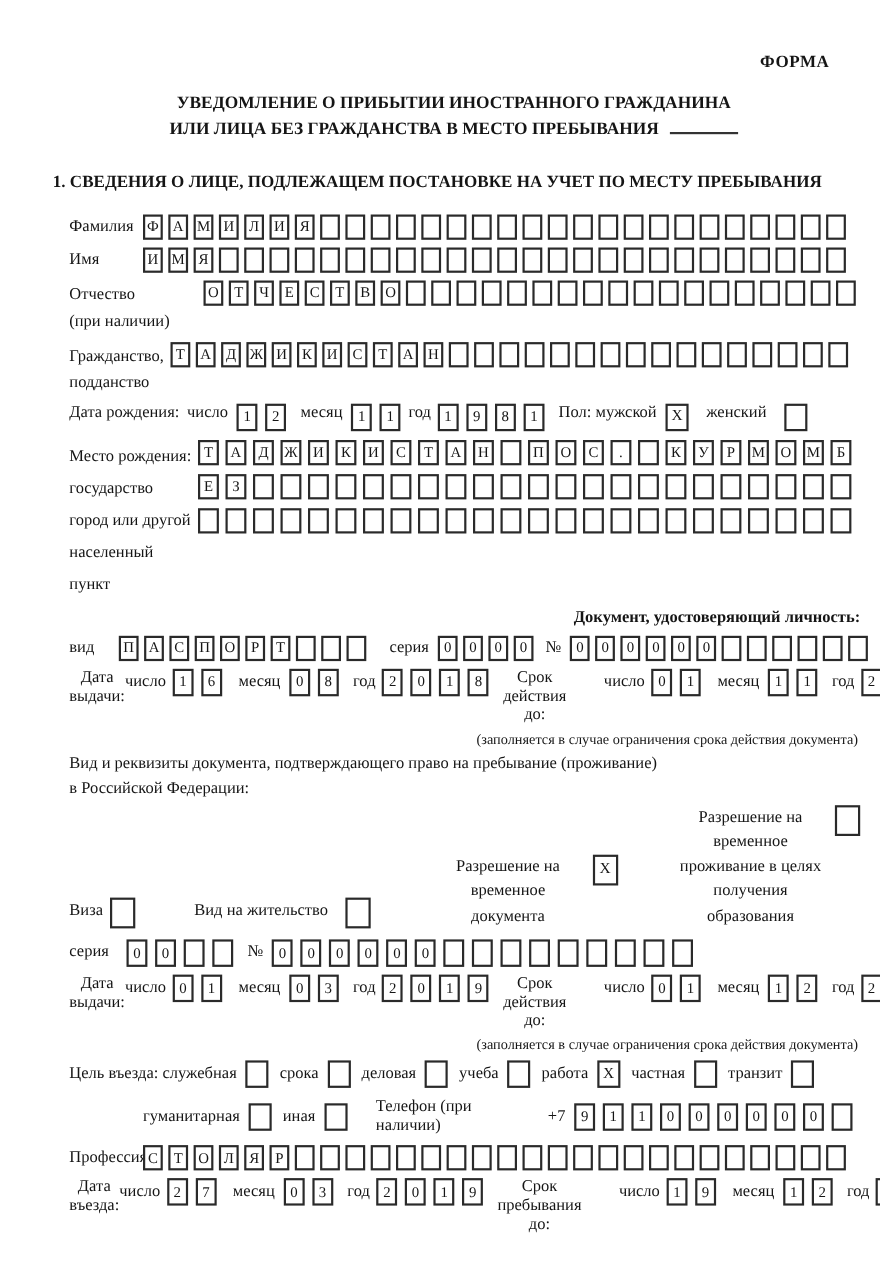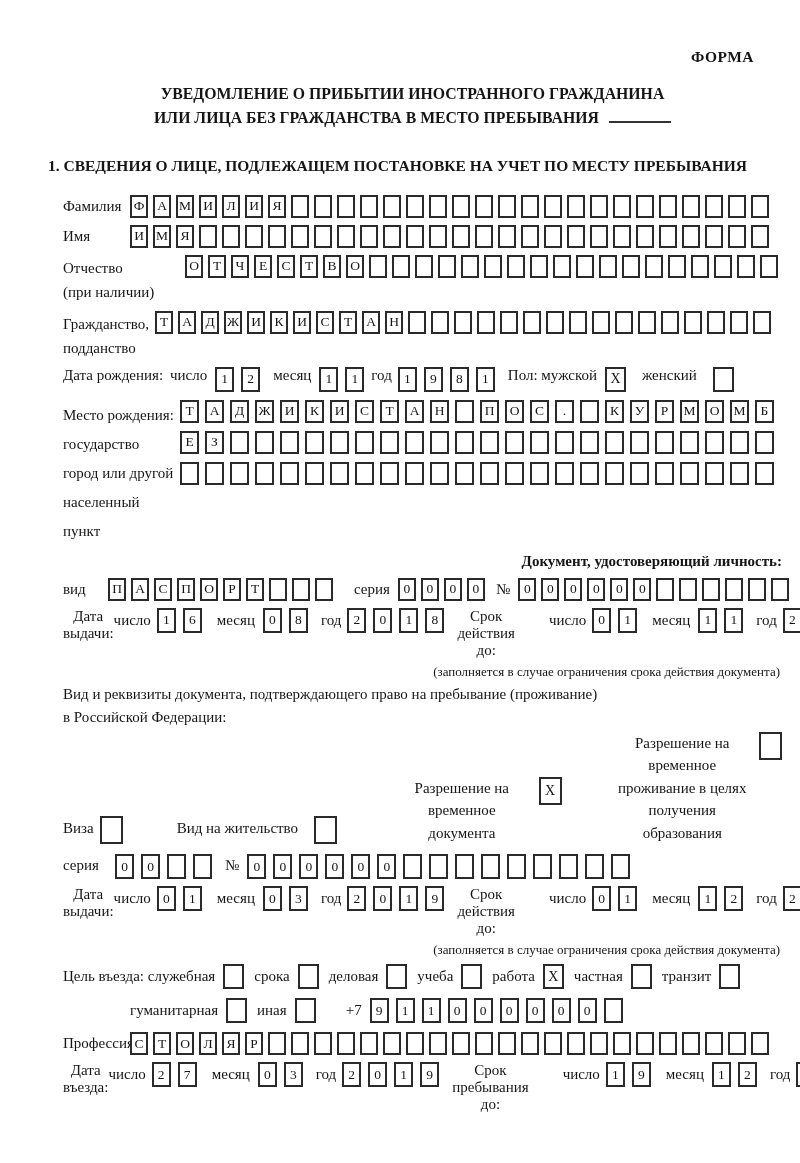--- a/index.html
+++ b/index.html
@@ -542,20 +542,21 @@
     <span>частная</span>
     <span class="cbox"></span>
     <span>транзит</span>
     <span class="cbox"></span>
   </div>
   <div class="purpose-row" style="padding-left:67px">
     <span>гуманитарная</span>
     <span class="cbox"></span>
     <span>иная</span>
     <span class="cbox"></span>
+    <span class="g16">Телефон (при наличии)</span>
     <span class="g20">+7</span>
     <span class="cells dcells g8">
         <span class="cell">9</span>
         <span class="cell">1</span>
         <span class="cell">1</span>
         <span class="cell">0</span>
         <span class="cell">0</span>
         <span class="cell">0</span>
         <span class="cell">0</span>
         <span class="cell">0</span>

